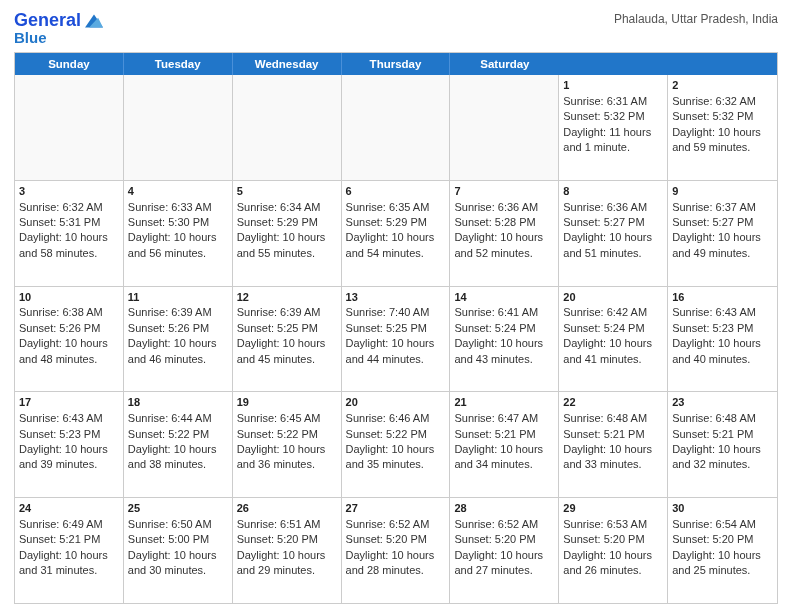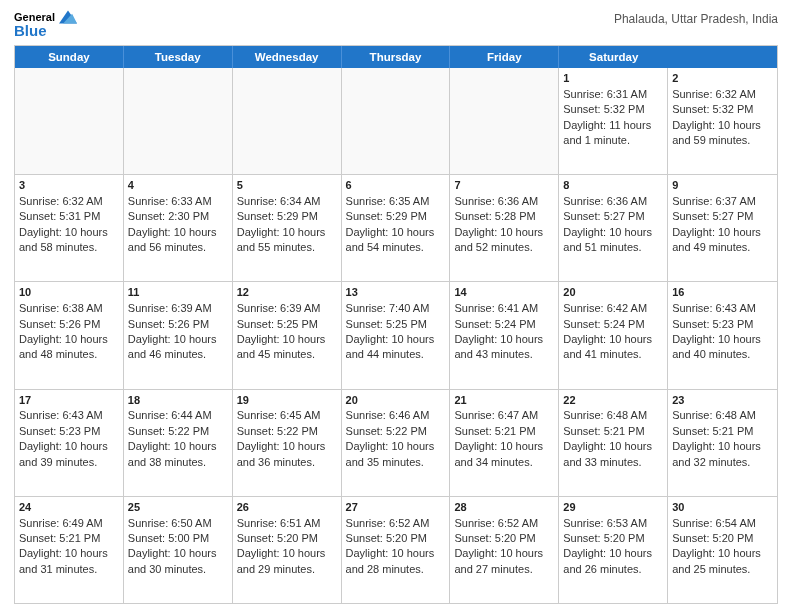--- a/index.html
+++ b/index.html
@@ -27,23 +27,23 @@
       display: flex;
       flex-direction: column;
       align-items: flex-start;
     }
     .logo-text {
       display: flex;
       align-items: center;
       gap: 2px;
     }
     .logo-general {
-      font-size: 11px;
+      font-size: 18px;
       font-weight: bold;
-      color: #000000;
+      color: #1d4ed8;
     }
     .logo-blue {
       font-size: 15px;
       font-weight: bold;
       color: #2176c9;
     }
     .logo-icon {
       width: 18px;
       height: 14px;
       margin-left: 2px;
@@ -138,21 +138,20 @@
       <div class="location">Phalauda, Uttar Pradesh, India</div>
     </div>
   </div>
 
   <div class="calendar">
     <div class="cal-header">
     <div class="cal-header-cell">Sunday</div>
         <div class="cal-header-cell">Tuesday</div>
         <div class="cal-header-cell">Wednesday</div>
         <div class="cal-header-cell">Thursday</div>
-        <div class="cal-header-cell">Friday</div>
         <div class="cal-header-cell">Saturday</div>
       </div>
     <div class="cal-body">
     <div class="cal-row">
           <div class="cal-cell empty"></div>
           <div class="cal-cell empty"></div>
           <div class="cal-cell empty"></div>
           <div class="cal-cell empty"></div>
           <div class="cal-cell empty"></div>
           <div class="cal-cell">
@@ -174,21 +173,21 @@
           <div class="cal-cell">
             <span class="day-num">3</span>
             <div class="cell-text" style="white-space: pre-line;">Sunrise: 6:32 AM
 Sunset: 5:31 PM
 Daylight: 10 hours
 and 58 minutes.</div>
           </div>
           <div class="cal-cell">
             <span class="day-num">4</span>
             <div class="cell-text" style="white-space: pre-line;">Sunrise: 6:33 AM
-Sunset: 2:30 PM
+Sunset: 5:30 PM
 Daylight: 10 hours
 and 56 minutes.</div>
           </div>
           <div class="cal-cell">
             <span class="day-num">5</span>
             <div class="cell-text" style="white-space: pre-line;">Sunrise: 6:34 AM
 Sunset: 5:29 PM
 Daylight: 10 hours
 and 55 minutes.</div>
           </div>

